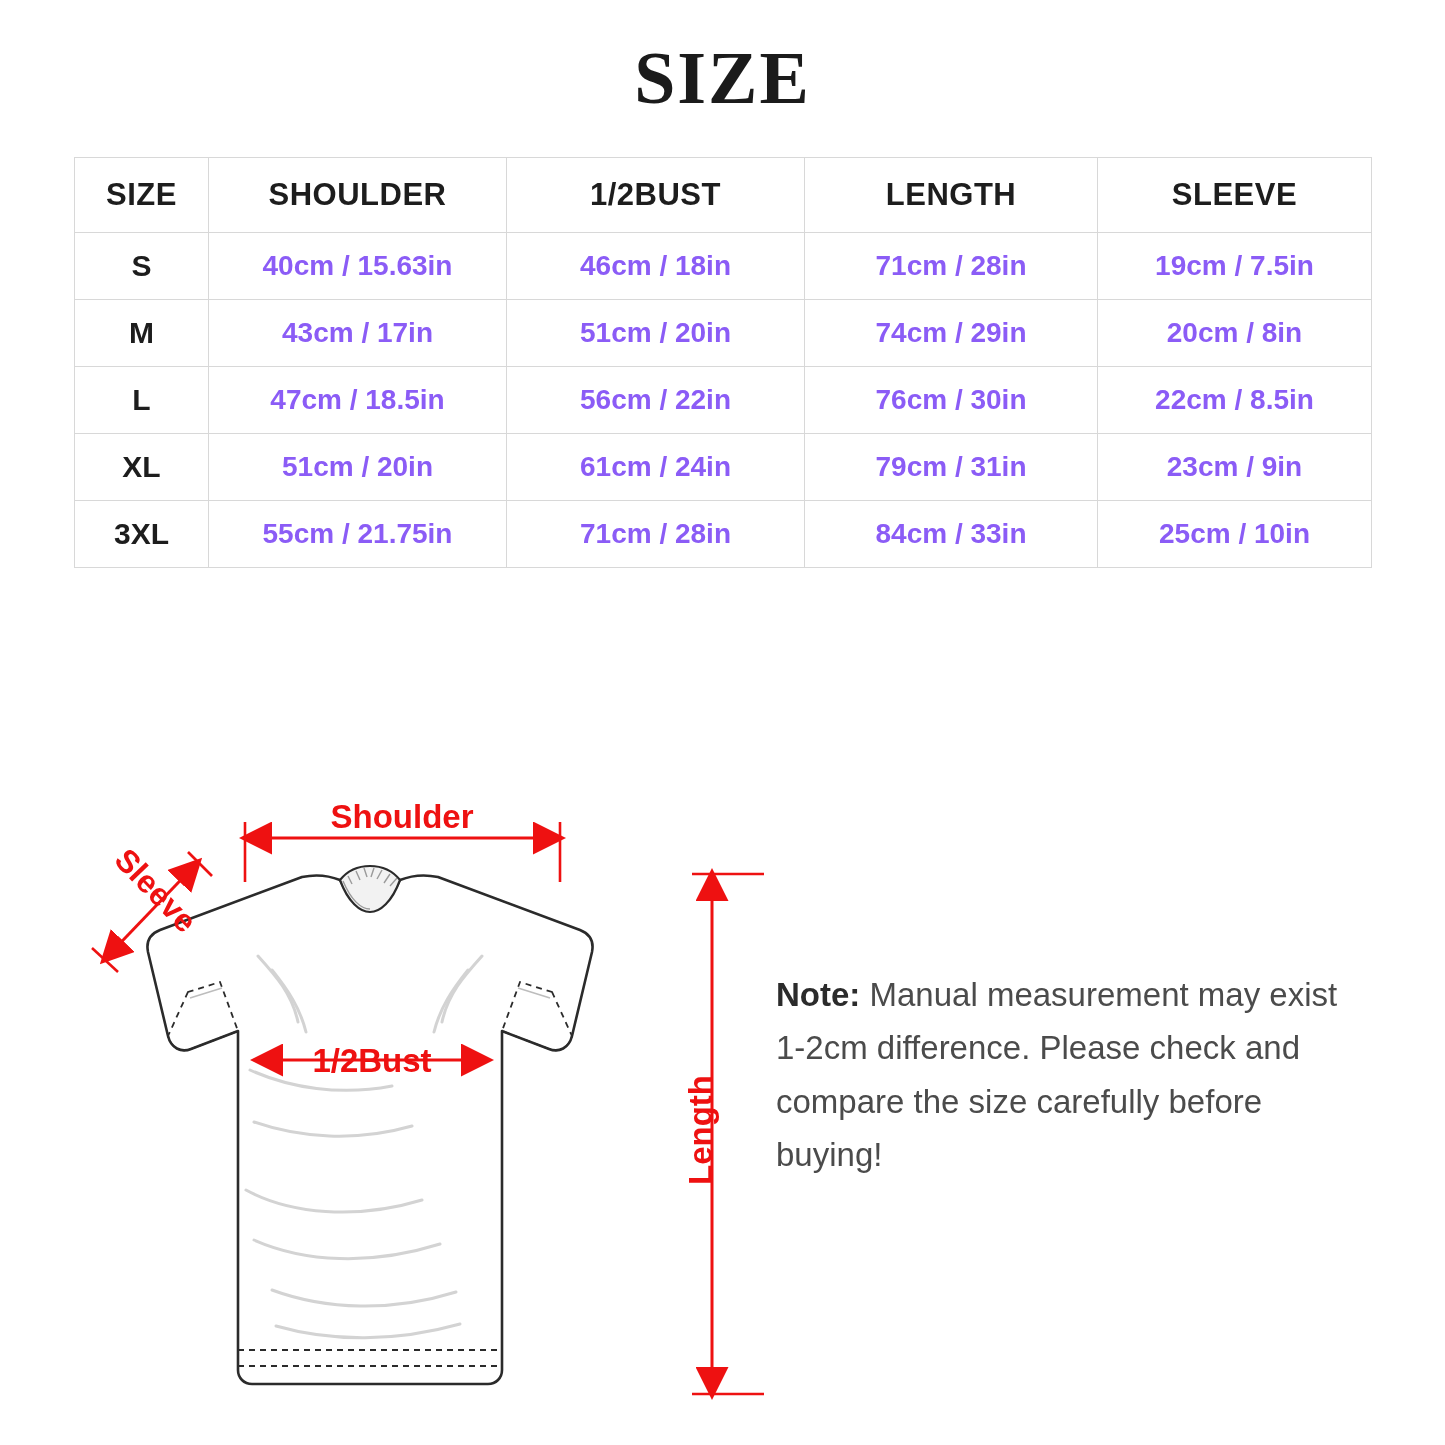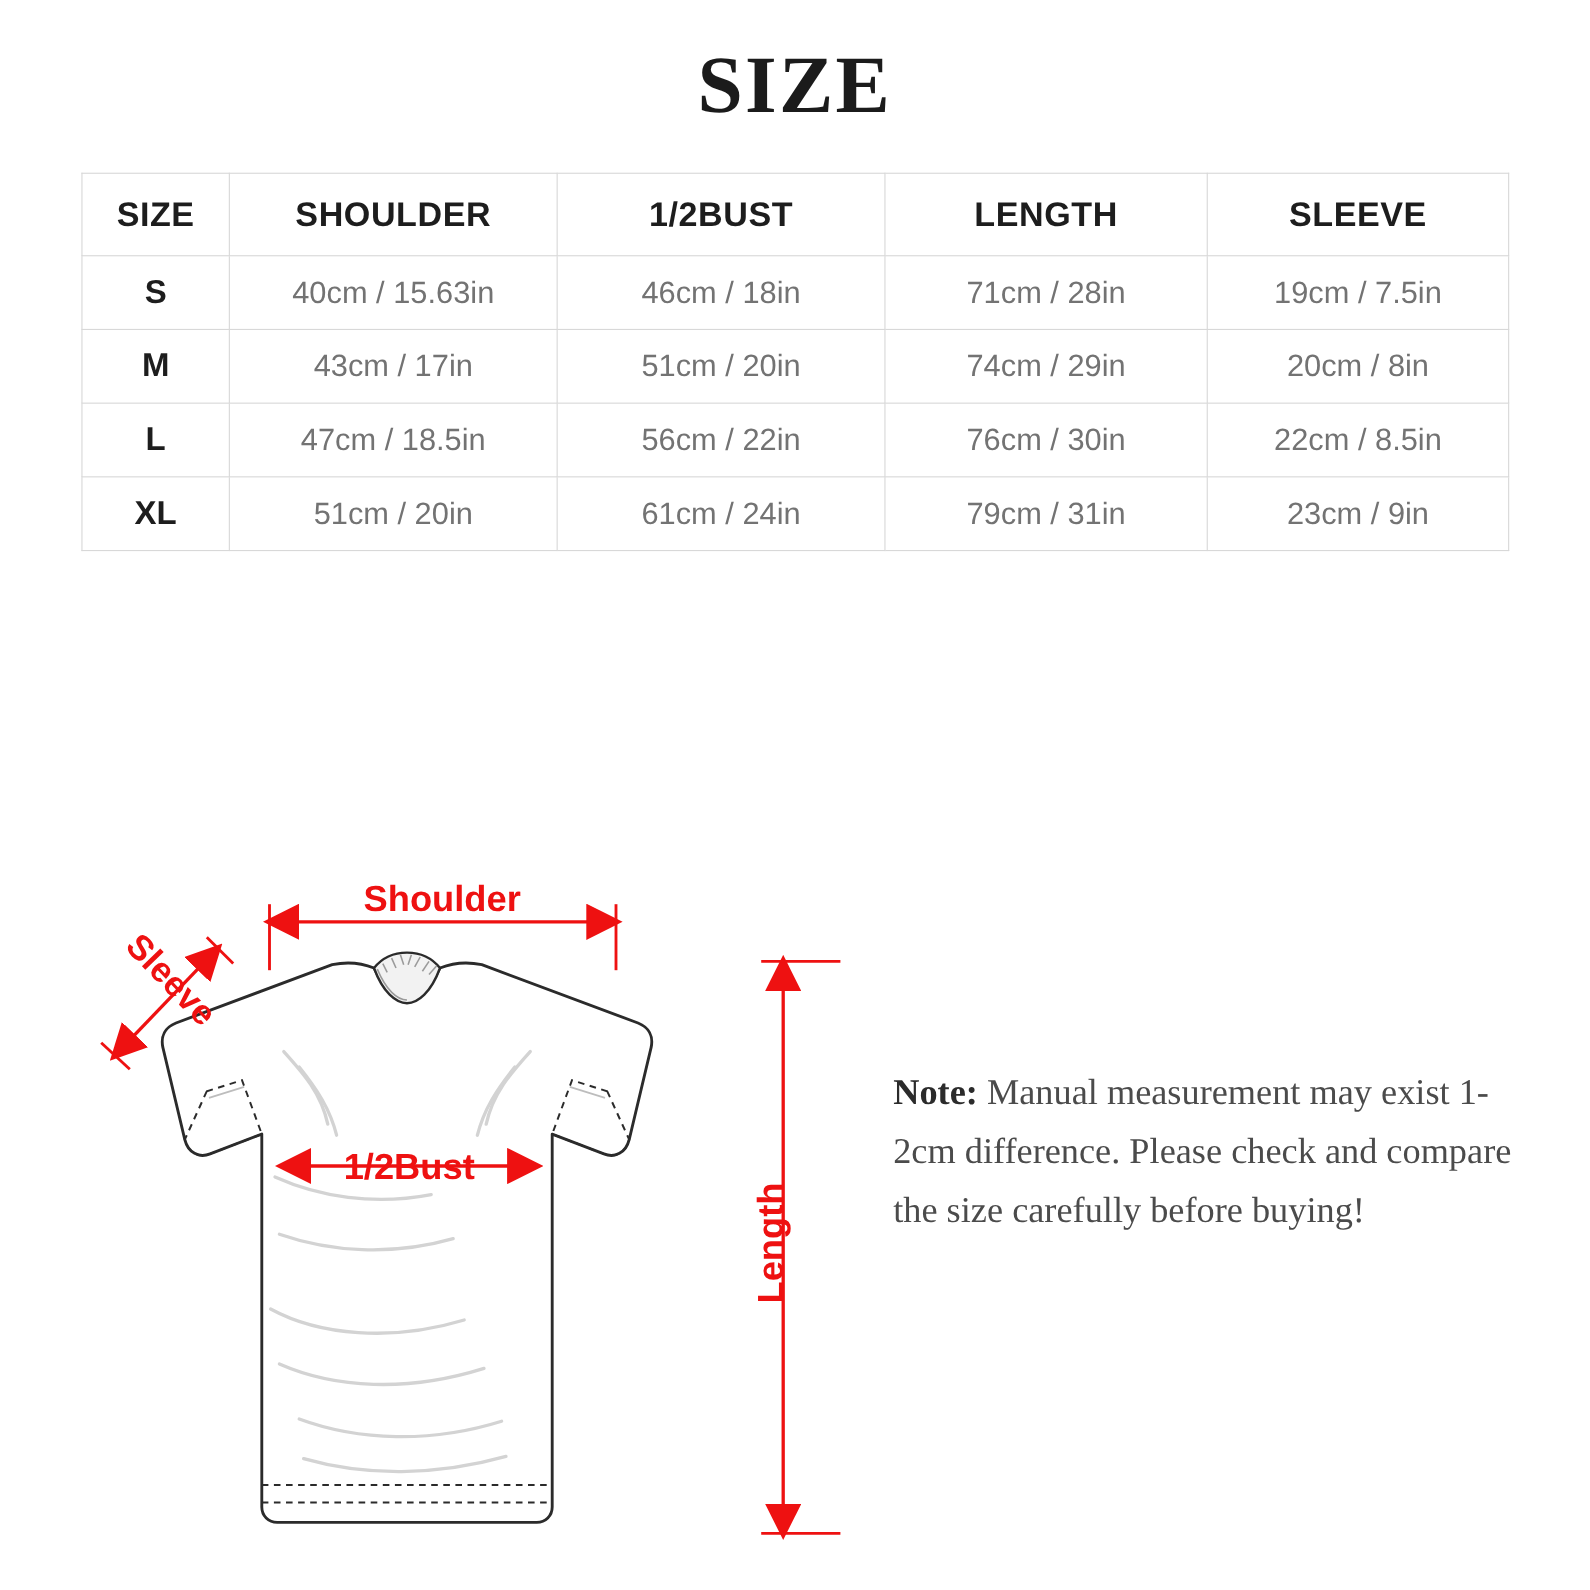--- a/index.html
+++ b/index.html
@@ -52,21 +52,22 @@
   .size-table thead th {
     height: 72px;
     font-size: 31px;
     font-weight: 700;
     color: #1d1d1d;
     letter-spacing: 0.5px;
   }
   .size-table tbody td {
     height: 64px;
     font-size: 28px;
-    color: #737373;
+    color: #8b5cf6;
+    font-weight: bold;
   }
   .size-table tbody td.size-cell {
     font-size: 30px;
     font-weight: 700;
     color: #1d1d1d;
   }
   .col-size   { width: 134px; }
   .col-should { width: 298px; }
   .col-bust   { width: 298px; }
   .col-length { width: 293px; }
@@ -78,27 +79,26 @@
     left: 40px;
     top: 770px;
     width: 740px;
     height: 650px;
   }
   .illus svg { display: block; }
 
   
   .note {
     position: absolute;
-    left: 812px;
+    left: 776px;
     top: 968px;
     width: 585px;
     font-size: 33px;
     line-height: 1.62;
     color: #4b4b4b;
-    font-family: Liberation Serif, serif;
   }
   .note .note-label {
     font-weight: 700;
     color: #2b2b2b;
   }
 </style>
 </head>
 <body>
 
 <div class="page">
@@ -143,20 +143,27 @@
         <td>56cm / 22in</td>
         <td>76cm / 30in</td>
         <td>22cm / 8.5in</td>
       </tr>
       <tr>
         <td class="size-cell">XL</td>
         <td>51cm / 20in</td>
         <td>61cm / 24in</td>
         <td>79cm / 31in</td>
         <td>23cm / 9in</td>
+      </tr>
+      <tr>
+        <td class="size-cell">3XL</td>
+        <td>55cm / 21.75in</td>
+        <td>71cm / 28in</td>
+        <td>84cm / 33in</td>
+        <td>25cm / 10in</td>
       </tr>
     </tbody>
   </table>
 
   <div class="illus">
     <svg width="740" height="650" viewBox="0 0 740 650" xmlns="http://www.w3.org/2000/svg">
       <defs>
         <marker id="arrR" markerWidth="11" markerHeight="11" refX="9" refY="5.5" orient="auto">
           <path d="M0,0 L11,5.5 L0,11 z" fill="#ee1111"></path>
         </marker>

